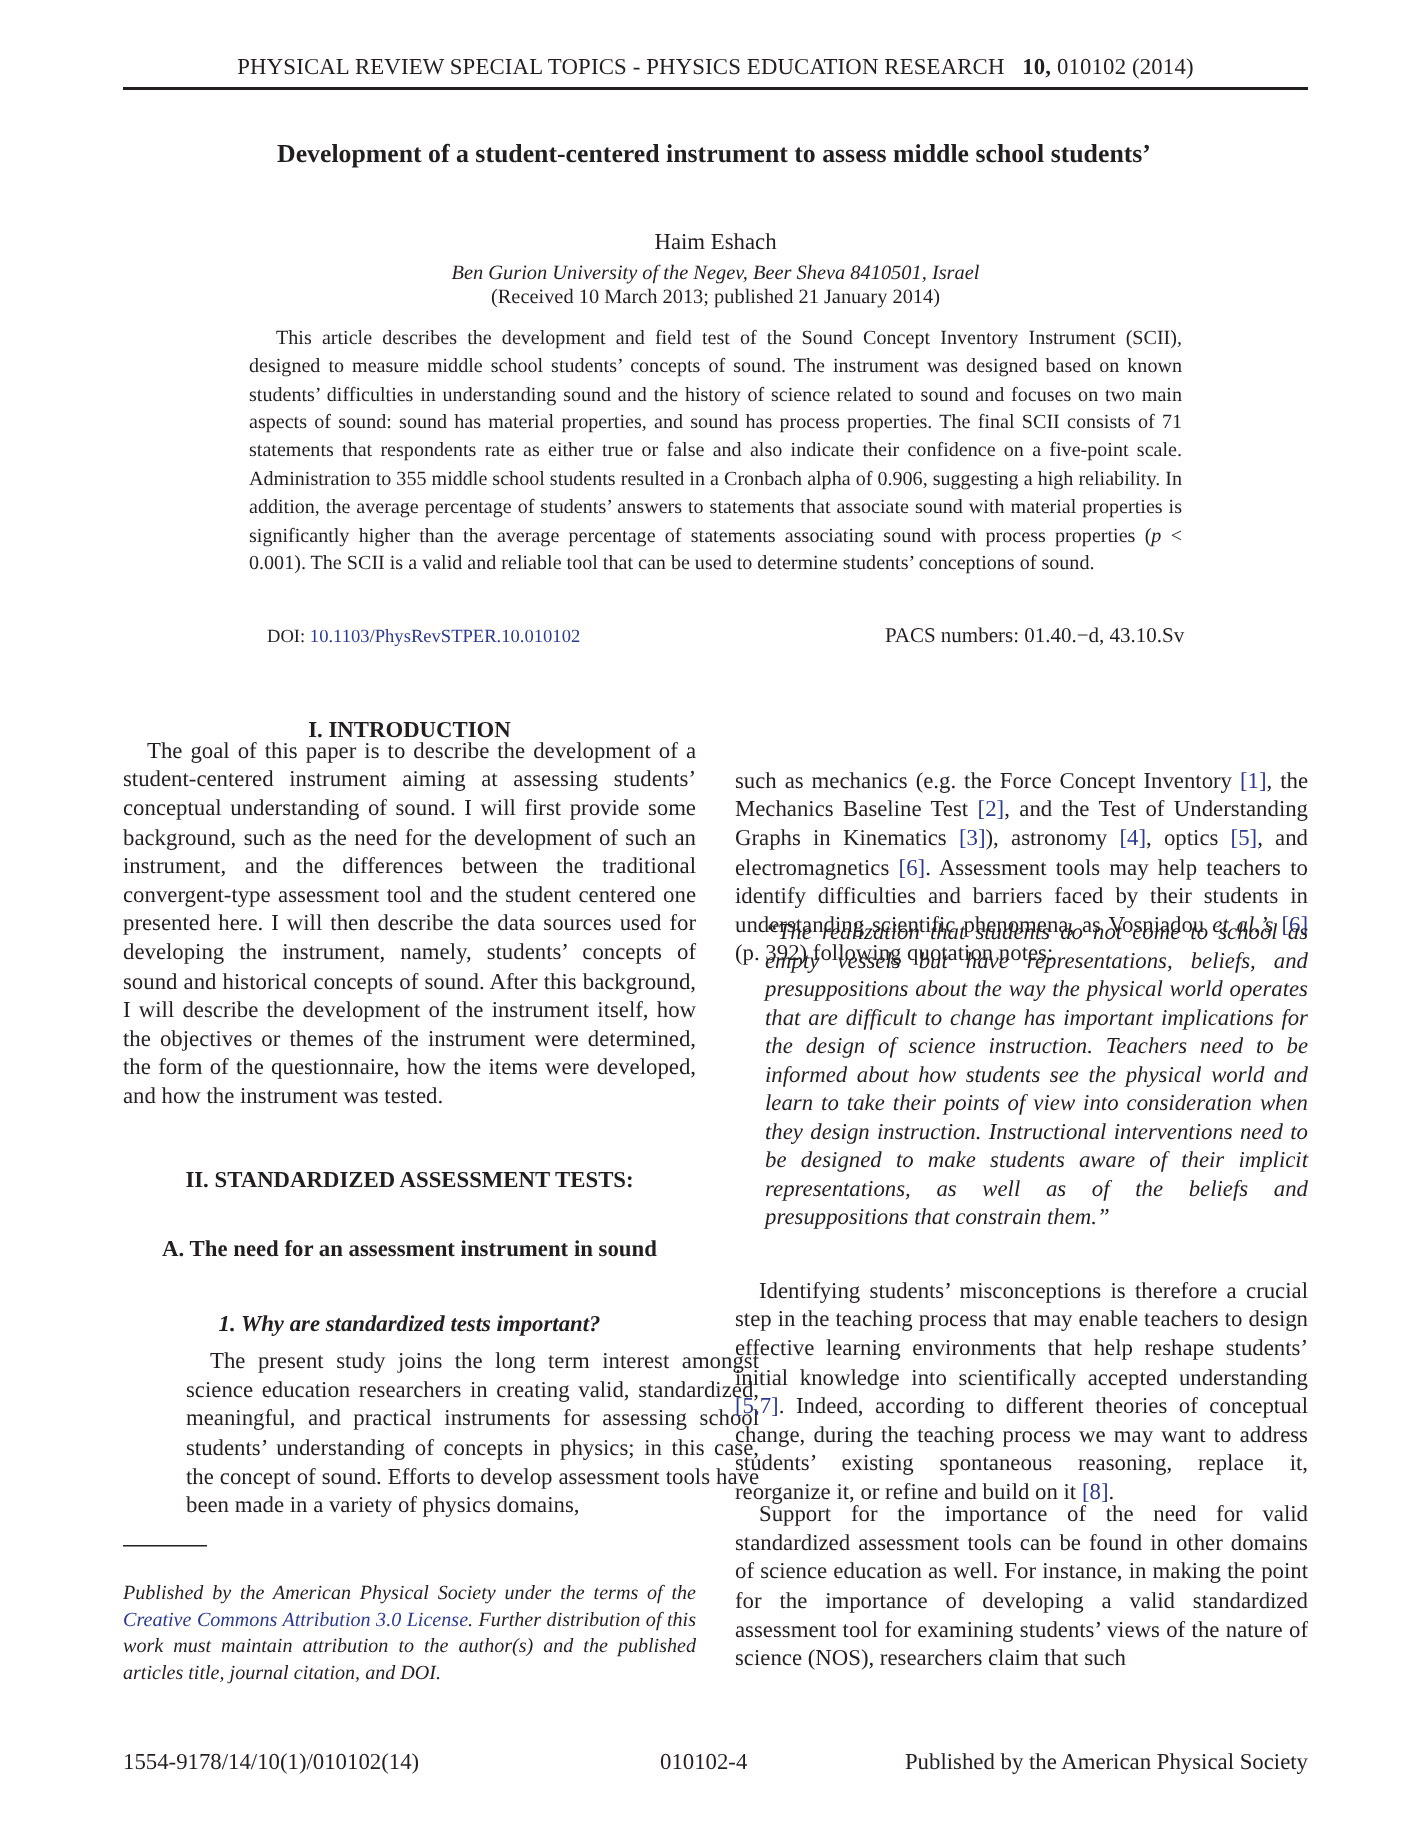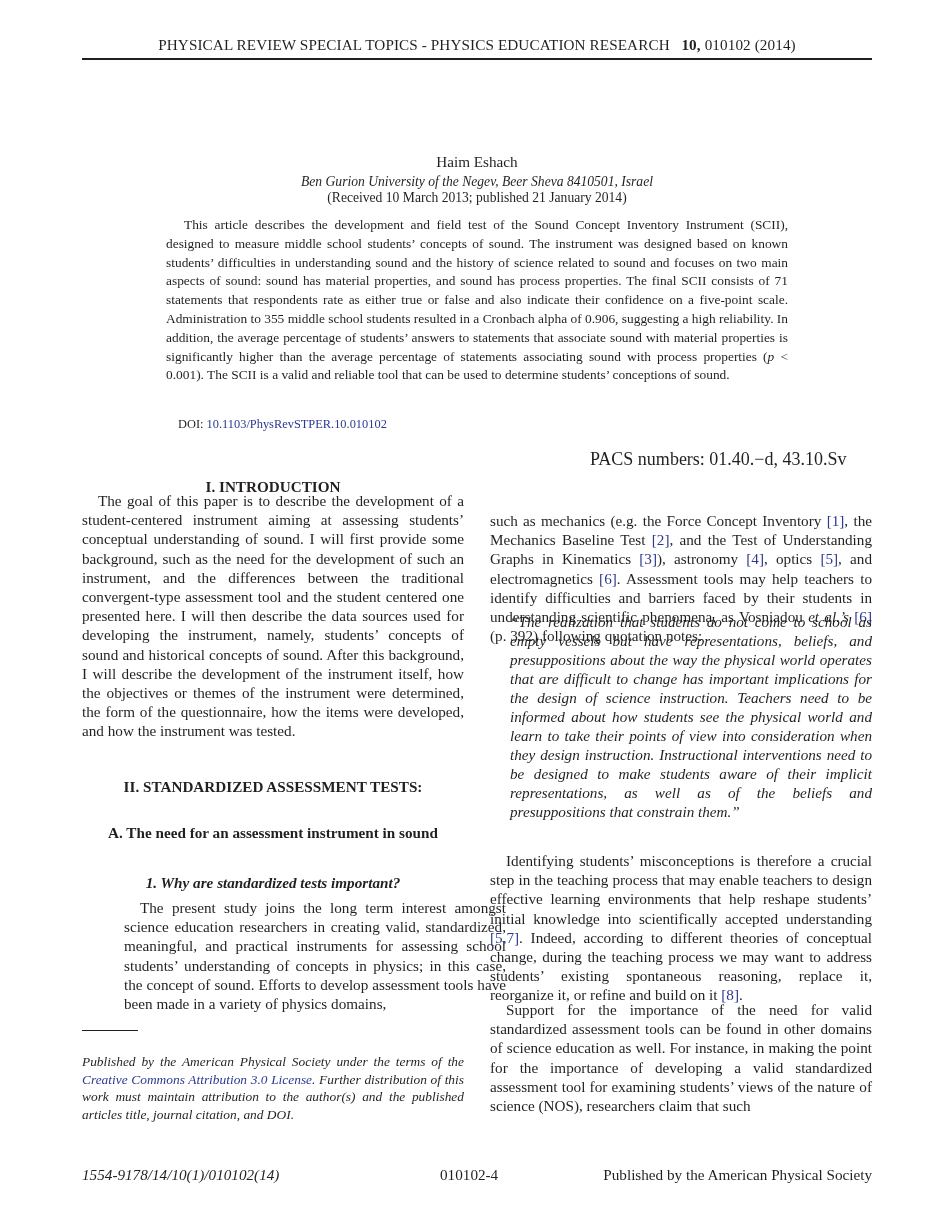--- a/index.html
+++ b/index.html
@@ -8,45 +8,46 @@
   .abs { position: absolute; }
   .running-head { left: 82px; top: 36px; width: 790px; text-align: center; font-size: 15.2px; letter-spacing: 0.1px; white-space: nowrap; }
   .running-head b { font-weight: bold; }
   .head-rule { left: 82px; top: 58px; width: 790px; height: 2px; background: #231f20; }
   .title { left: 100px; top: 92px; width: 752px; text-align: center; font-weight: bold; font-size: 17.2px; line-height: 22px; }
   .author { left: 82px; top: 153px; width: 790px; text-align: center; font-size: 15.2px; }
   .affil { left: 82px; top: 174px; width: 790px; text-align: center; font-size: 13.6px; font-style: italic; }
   .received { left: 82px; top: 190px; width: 790px; text-align: center; font-size: 13.6px; }
   .abstract { left: 166px; top: 216px; width: 622px; font-size: 13.4px; line-height: 18.8px; text-align: justify; text-indent: 18px; }
   .doi { left: 166px; top: 417px; font-size: 12.4px; margin-left: 12px; }
-  .pacs { left: 590px; top: 417px; width: 198px; text-align: right; font-size: 18px; white-space: nowrap; margin-top: 32px; }
+  .pacs { left: 590px; top: 417px; width: 198px; text-align: right; font-size: 14px; white-space: nowrap; }
   .link { color: #2b3990; }
   .col { font-size: 15.2px; line-height: 19.2px; text-align: justify; }
   .col p { margin: 0; text-indent: 16px; }
   .h-sec { text-align: center; font-weight: bold; font-size: 15.2px; line-height: 19px; }
   .h-sub { text-align: center; font-weight: bold; font-size: 15.2px; }
   .h-subsub { text-align: center; font-weight: bold; font-style: italic; font-size: 15.2px; }
   .quote { font-style: italic; font-size: 15.2px; line-height: 19px; text-align: justify; }
   .footnote-rule { left: 82px; top: 1030px; width: 56px; height: 1px; background: #231f20; }
   .footnote { left: 82px; top: 1053px; width: 382px; font-size: 13.4px; line-height: 17.6px; font-style: italic; text-align: justify; }
-  .foot-left { left: 82px; top: 1166px; font-size: 15.2px; font-style: italic; }
+  .foot-left { left: 82px; top: 1166px; font-size: 15.2px; }
   .foot-mid { left: 440px; top: 1166px; font-size: 15.2px; }
   .foot-right { left: 577px; top: 1166px; width: 295px; text-align: right; font-size: 15.2px; white-space: nowrap; }
 </style>
 </head>
 <body>
 
 <div class="abs running-head">
   <span>PHYSICAL REVIEW SPECIAL TOPICS - PHYSICS EDUCATION RESEARCH</span>&nbsp;&nbsp;
   <b>10,</b>
   <span>010102 (2014)</span>
 </div>
 <div class="abs head-rule"></div>
 
 <div class="abs title">
+  <div>Development of a student-centered instrument to assess middle school students’</div>
 </div>
 
 <div class="abs author">Haim Eshach</div>
 <div class="abs affil">Ben Gurion University of the Negev, Beer Sheva 8410501, Israel</div>
 <div class="abs received">(Received 10 March 2013; published 21 January 2014)</div>
 
 <div class="abs abstract"><span>This article describes the development and field test of the Sound Concept Inventory Instrument (SCII), designed to measure middle school students’ concepts of sound. The instrument was designed based on known students’ difficulties in understanding sound and the history of science related to sound and focuses on two main aspects of sound: sound has material properties, and sound has process properties. The final SCII consists of 71 statements that respondents rate as either true or false and also indicate their confidence on a five-point scale. Administration to 355 middle school students resulted in a Cronbach alpha of 0.906, suggesting a high reliability. In addition, the average percentage of students’ answers to statements that associate sound with material properties is significantly higher than the average percentage of statements associating sound with process properties (</span><i>p</i><span> &lt; 0.001). The SCII is a valid and reliable tool that can be used to determine students’ conceptions of sound.</span></div>
 
 <div class="abs doi">
   <span>DOI: </span><a class="link">10.1103/PhysRevSTPER.10.010102</a>

